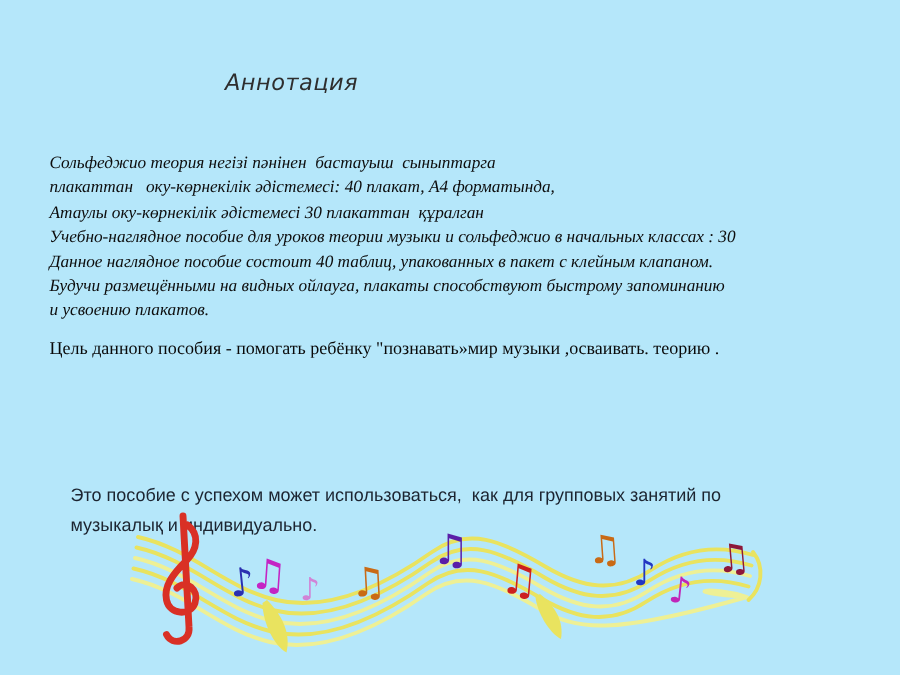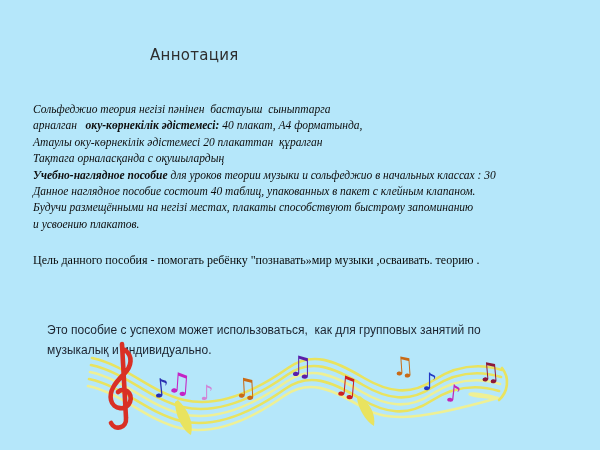--- a/index.html
+++ b/index.html
@@ -7,37 +7,37 @@
     width:600px;height:450px;overflow:hidden;
     background:#b5e7fa;
     font-family:"Liberation Sans",sans-serif;
     position:relative;
   }
   .slide{position:absolute;inset:0;}
   .title{
     position:absolute;left:150px;top:46px;
     font-family:"DejaVu Sans",sans-serif;
     font-size:15px;font-weight:400;color:#2e2e2e;
-    letter-spacing:.3px;margin:0;
+    letter-spacing:.3px;margin:0;font-style:italic;
   }
   .main-text{
     position:absolute;left:33px;top:101px;width:560px;
     font-family:"Liberation Serif",serif;
     font-style:italic;
     font-size:11.5px;color:#0d0d0d;
   }
   .main-text .line{
     height:16.4px;line-height:16.4px;
     white-space:pre;
   }
-  .main-text .b{font-weight:bold;}
+  .main-text .b{font-weight:normal;}
   .main-text .line.upright{
     font-style:normal;
     font-size:12px;
-    margin-top:20px;
+    margin-top:8px;
     color:#090909;
   }
   .usage-block{
     position:absolute;left:47px;top:272px;width:480px;
     font-family:"Liberation Sans",sans-serif;
     font-size:12px;color:#1c2430;margin-top:48px;
   }
   .usage-block div{height:20px;line-height:20px;white-space:pre;}
   .decoration{
     position:absolute;left:78px;top:340px;
@@ -46,26 +46,25 @@
 </style>
 </head>
 <body>
 
 <div class="slide">
 
   <h1 class="title">Аннотация</h1>
 
   <div class="main-text">
     <div class="line"><span>Сольфеджио теория негізі пәнінен  бастауыш  сыныптарга</span></div>
-    <div class="line"><span>арналган   </span><span class="b">оку-көрнекілік әдістемесі:</span><span> 40 плакат, А4 форматында,</span></div>
-    <div class="line"><span>Атаулы оку-көрнекілік әдістемесі 20 плакаттан  құралган</span></div>
-    <div class="line"><span>Тақтага орналасқанда с оқушылардың</span></div>
+    <div class="line"><span>плакаттан   </span><span class="b">оку-көрнекілік әдістемесі:</span><span> 40 плакат, А4 форматында,</span></div>
+    <div class="line"><span>Атаулы оку-көрнекілік әдістемесі 30 плакаттан  құралган</span></div>
     <div class="line"><span class="b">Учебно-наглядное пособие</span><span> для уроков теории музыки и сольфеджио в начальных классах : 30</span></div>
     <div class="line"><span>Данное наглядное пособие состоит 40 таблиц, упакованных в пакет с клейным клапаном.</span></div>
-    <div class="line"><span>Будучи размещёнными на негізі местах, плакаты способствуют быстрому запоминанию</span></div>
+    <div class="line"><span>Будучи размещёнными на видных ойлауга, плакаты способствуют быстрому запоминанию</span></div>
     <div class="line"><span>и усвоению плакатов.</span></div>
     <div class="line upright"><span>Цель данного пособия - помогать ребёнку "познавать»мир музыки ,осваивать. теорию .</span></div>
   </div>
 
   <div class="usage-block">
     <div>Это пособие с успехом может использоваться,  как для групповых занятий по</div>
     <div>музыкалық и индивидуально.</div>
   </div>
 
   <svg class="decoration" viewBox="0 0 450 105" xmlns="http://www.w3.org/2000/svg">

